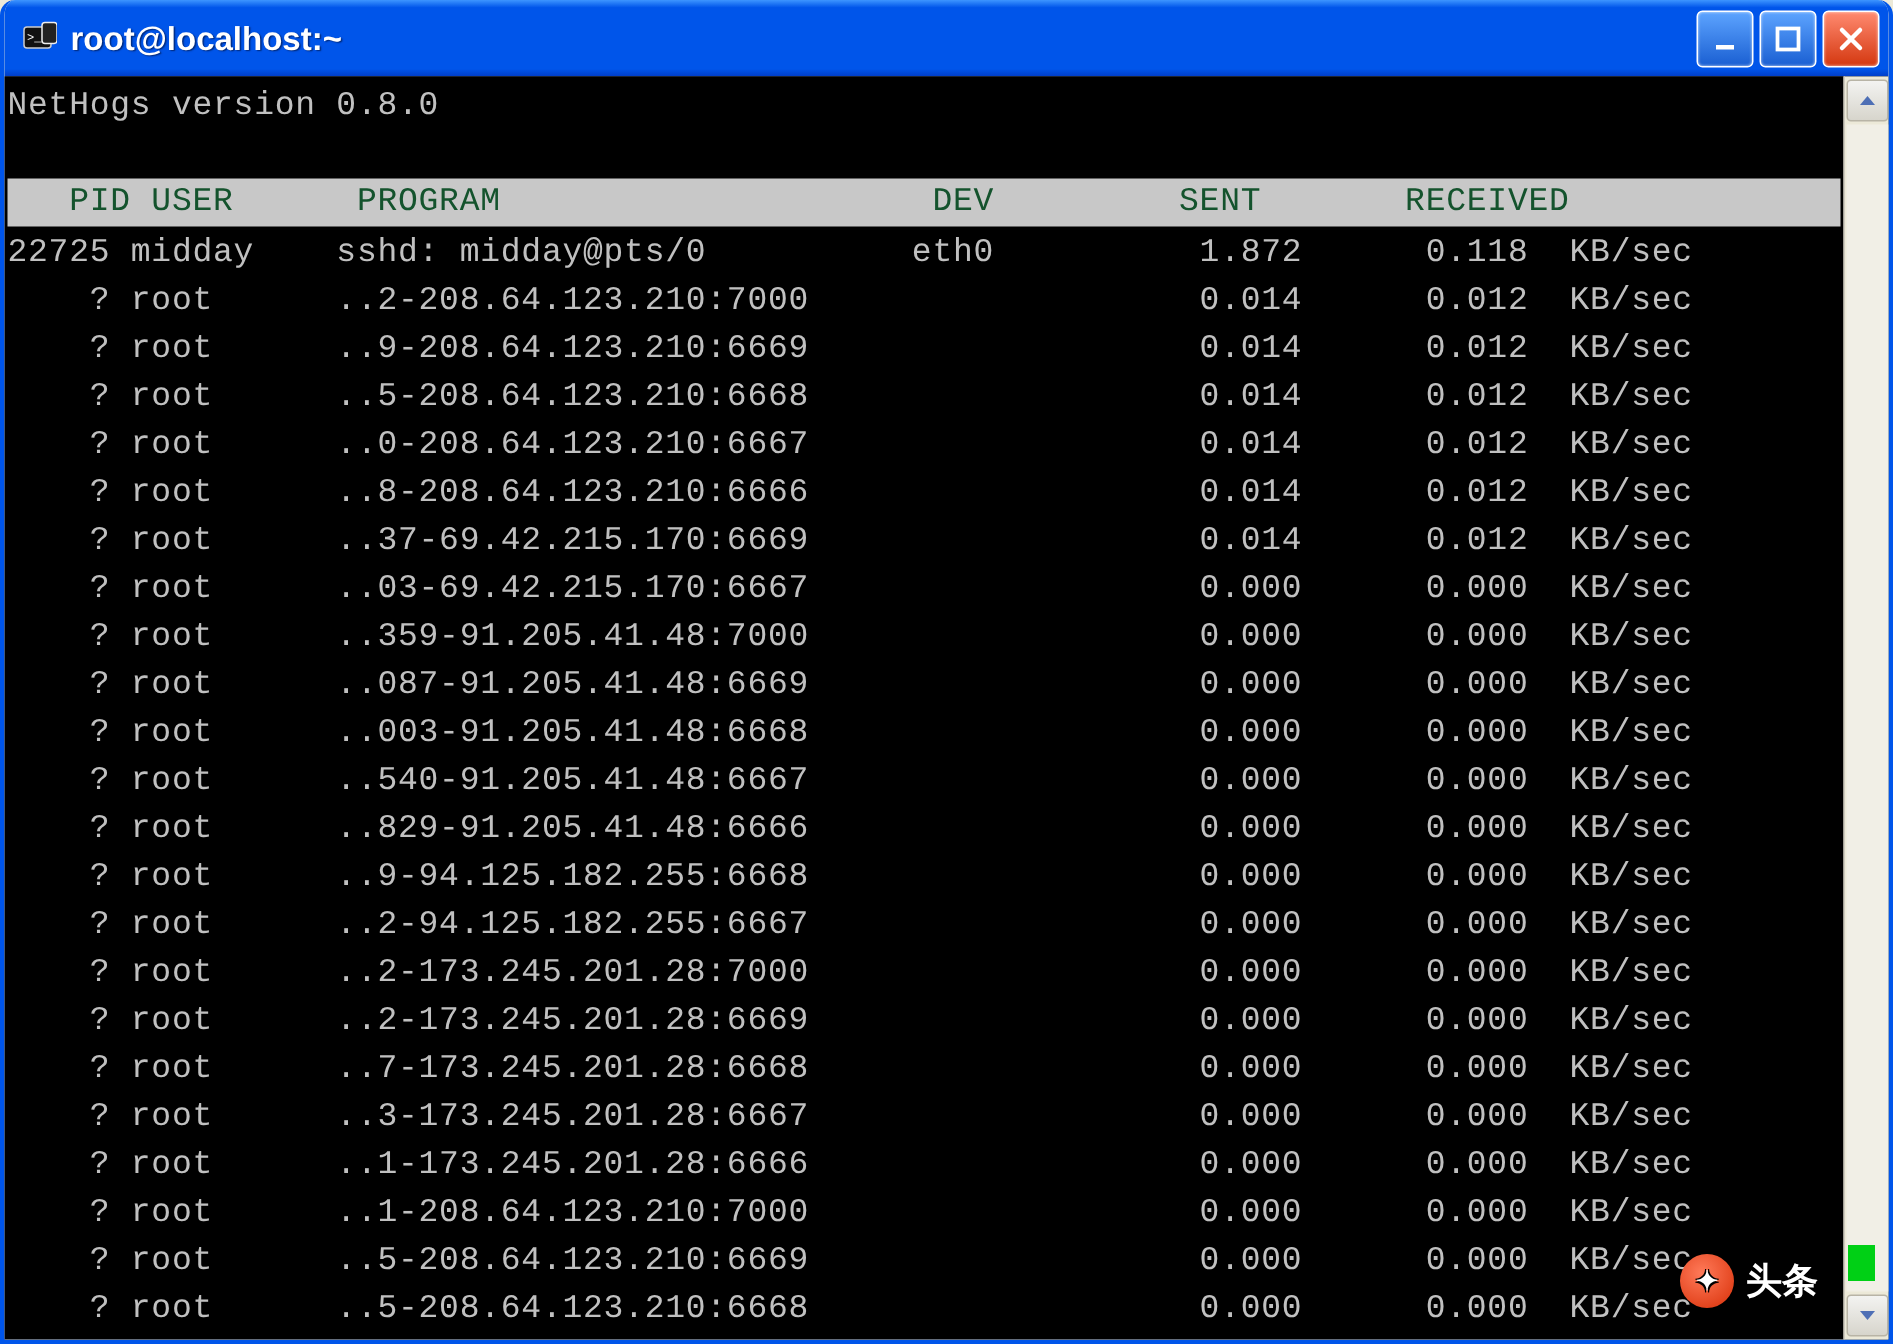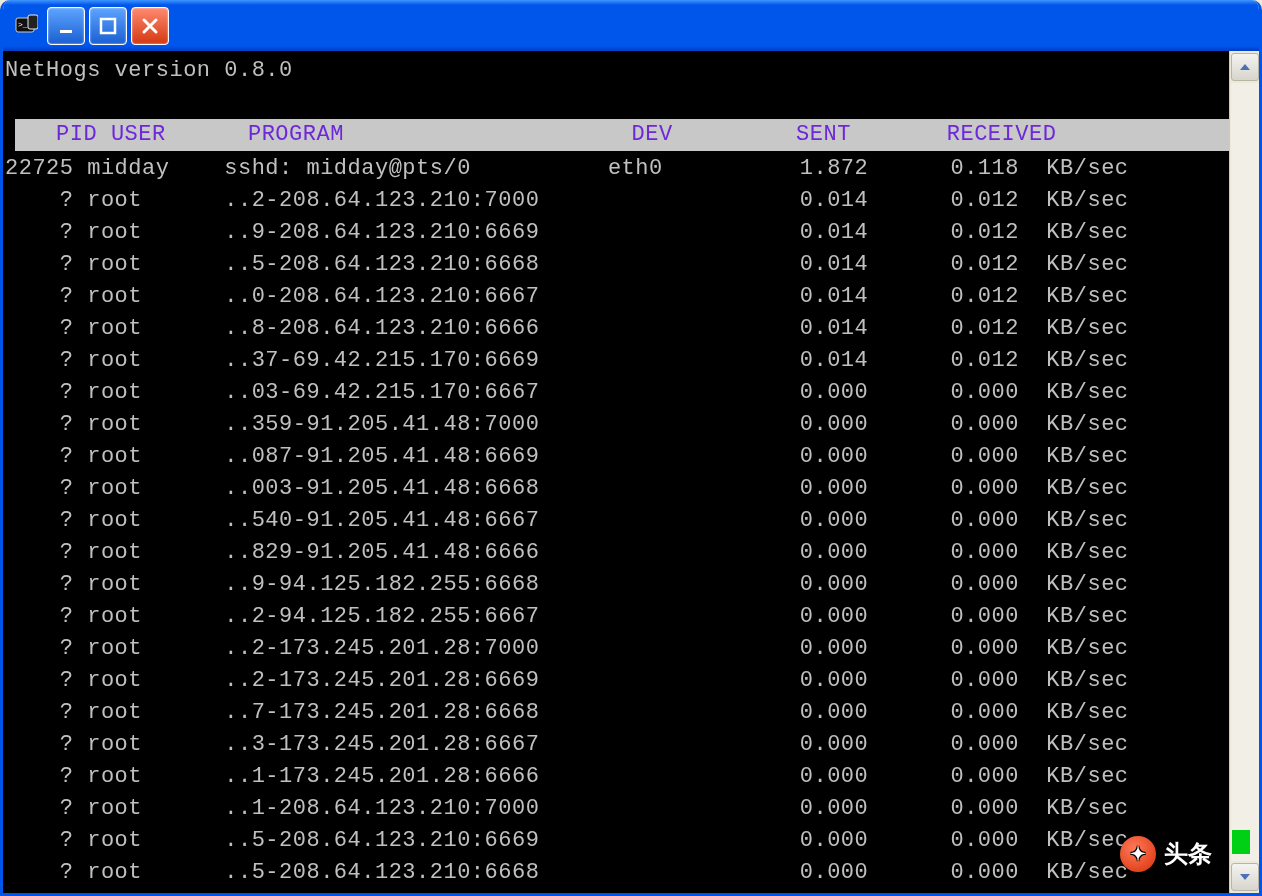--- a/index.html
+++ b/index.html
@@ -95,26 +95,25 @@
       padding: 4px 2px;
       white-space: pre;
       overflow: hidden;
     }
     .version-line {
       display: block;
       margin-bottom: 32px;
     }
     .header-row {
       background: #c8c8c8;
-      color: #6d28d9;
+      color: #14532d;
       display: block;
       width: 100%;
       padding: 0;
       margin-bottom: 2px;
-      margin-left: 10px;
     }
     .row {
       display: block;
     }
     .scrollbar {
       width: 30px;
       background: #ece9d8;
       display: flex;
       flex-direction: column;
       align-items: center;
@@ -185,20 +184,21 @@
 
 <div class="window">
   <div class="title-bar">
     <span class="title-bar-icon">
       <svg viewBox="0 0 24 24">
         <rect x="2" y="4" width="18" height="14" rx="2" fill="#111" stroke="#ccc" stroke-width="1"></rect>
         <rect x="14" y="1" width="10" height="14" rx="2" fill="#222" stroke="#eee" stroke-width="1"></rect>
         <text x="4" y="13" fill="#fff" font-size="8">&gt;_</text>
       </svg>
     </span>
+    <span class="title-text">root@localhost:~</span>
     <div class="title-controls">
       <div class="title-btn min-btn">
         <svg viewBox="0 0 22 22">
             <rect x="5" y="15" width="12" height="3" fill="#fff"></rect>
           </svg>
       </div>
       <div class="title-btn max-btn">
         <svg viewBox="0 0 22 22">
             <rect x="4" y="4" width="14" height="14" fill="none" stroke="#fff" stroke-width="2.5"></rect>
           </svg>

